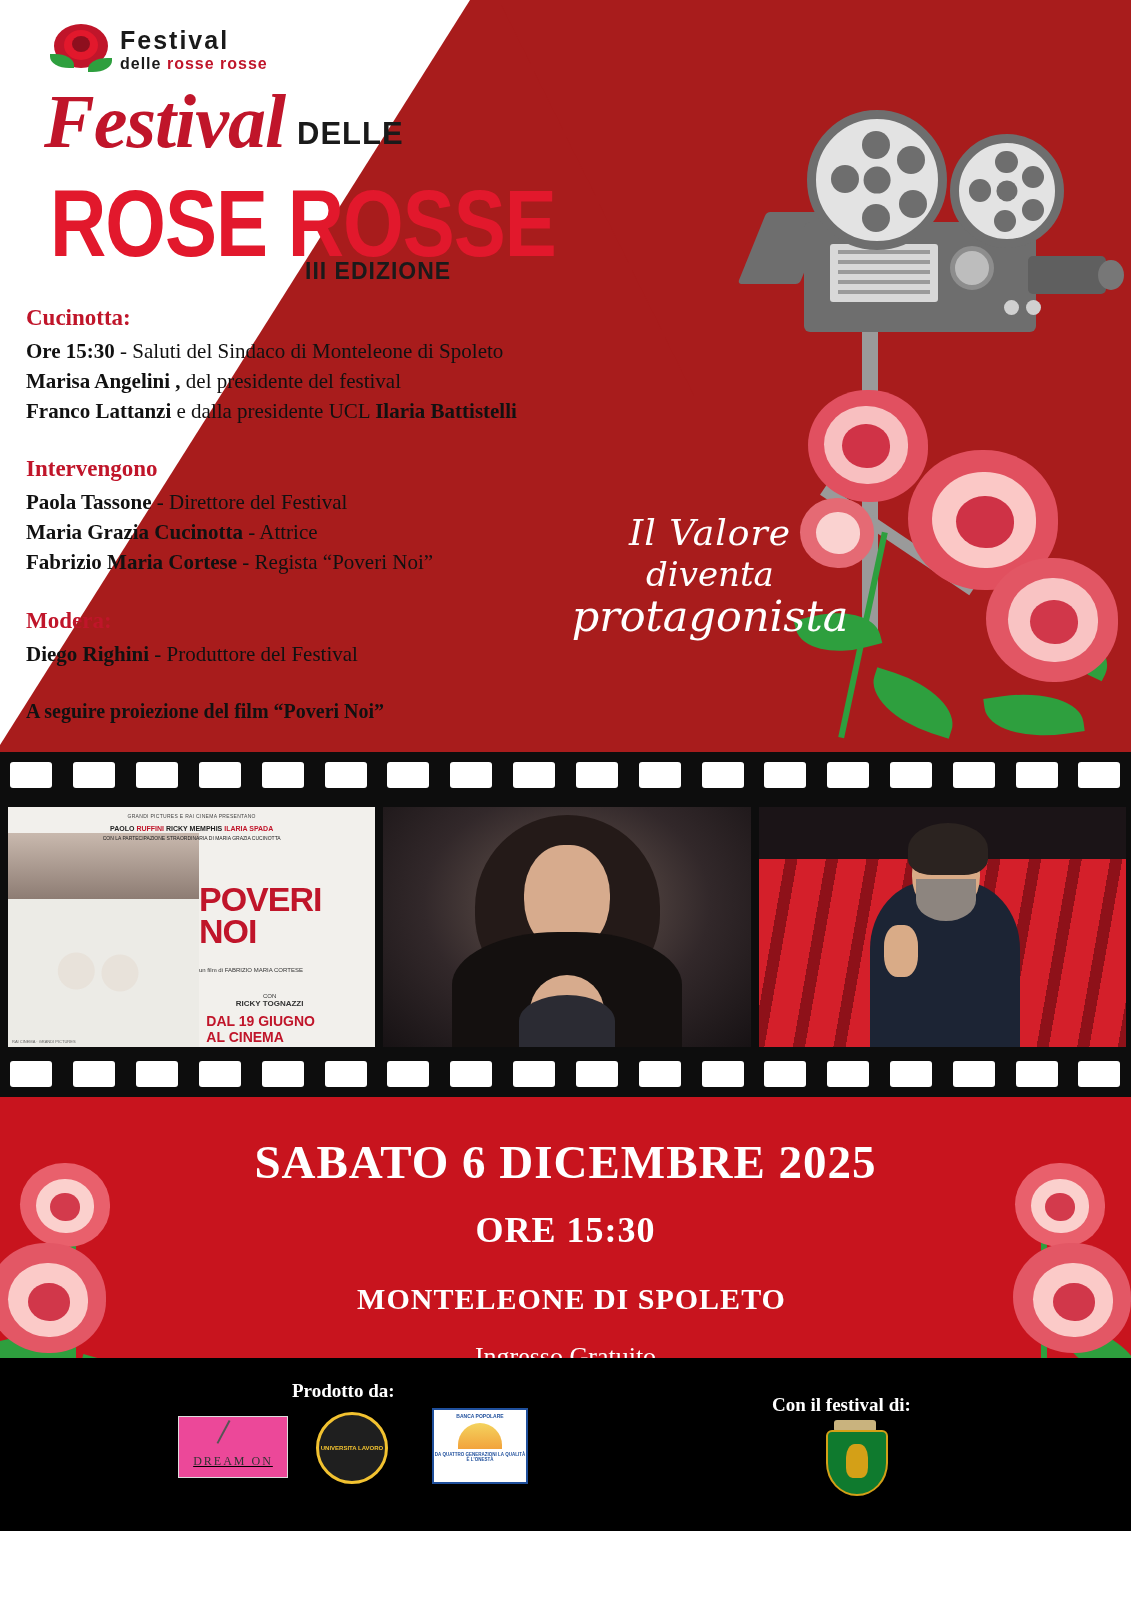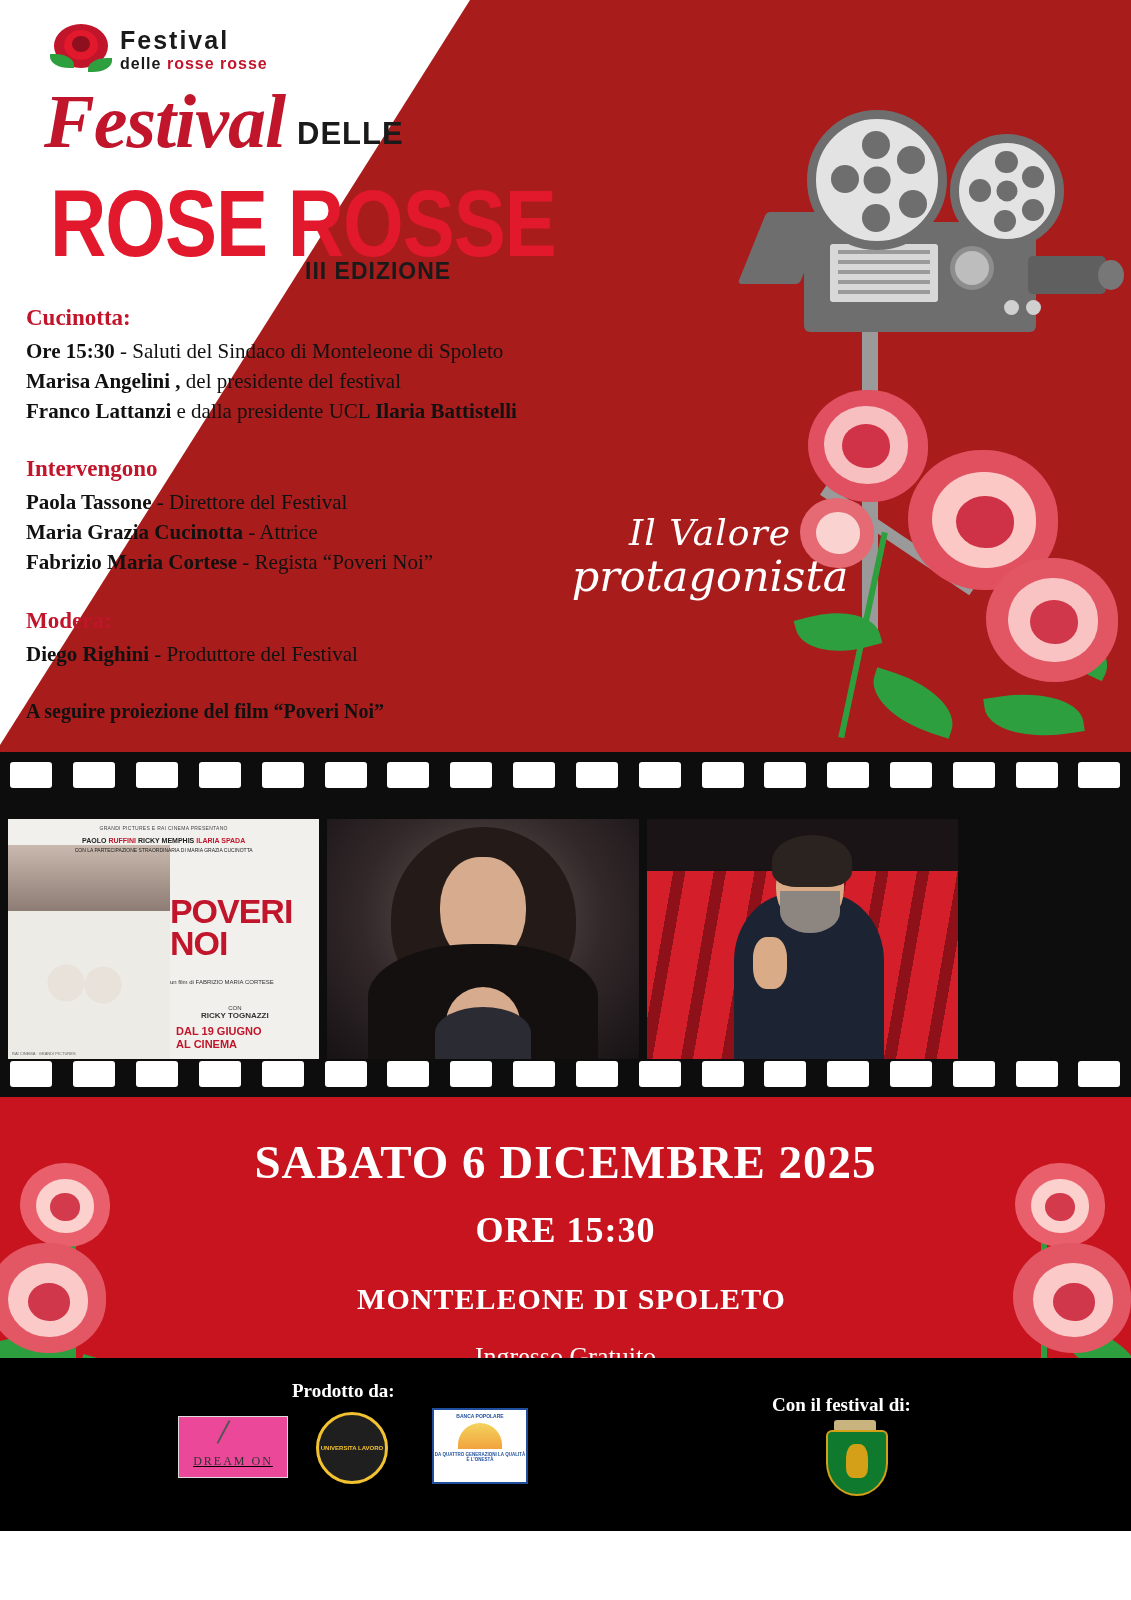--- a/index.html
+++ b/index.html
@@ -303,24 +303,23 @@
   .perf-row.top { top: 6px; }
   .perf-row.bot { bottom: 6px; }
   .perf {
     width: 42px; height: 26px;
     background: #ffffff;
     border-radius: 3px;
   }
   .frames {
     position: absolute;
     left: 8px; top: 55px;
-    width: 950px; height: 240px;
+    width: 1118px; height: 240px;
     display: flex;
     gap: 8px;
-    margin-top: 12px;
   }
   .frame {
     flex: 1;
     position: relative;
     overflow: hidden;
     background: #222;
   }
 
   
   .fp {
@@ -376,21 +375,21 @@
     font-size: 6px;
     color: #333;
     text-align: center;
   }
   .fp-with b { display: block; font-size: 8px; }
   .fp-date {
     position: absolute;
     left: 54%; top: 206px;
     font-family: "Liberation Sans", sans-serif;
     font-weight: bold;
-    font-size: 11px;
+    font-size: 14px;
     color: #c0152a;
     line-height: 1.15;
   }
   .fp-cast {
     position: absolute;
     left: 0; top: 26px;
     width: 52%; height: 66px;
     display: flex;
   }
   .fp-cast .head {
@@ -778,20 +777,21 @@
       <div class="rosefig" style="left:196px;top:178px;width:132px;height:124px;background:#e25664;"></div>
       <div class="rosefig" style="left:218px;top:198px;width:90px;height:84px;background:#f9c3c3;"></div>
       <div class="rosefig" style="left:240px;top:220px;width:48px;height:44px;background:#d1374a;"></div>
 
       <div class="rosefig" style="left:10px;top:118px;width:74px;height:70px;background:#e56a74;"></div>
       <div class="rosefig" style="left:26px;top:132px;width:44px;height:42px;background:#fad2d0;"></div>
     </div>
 
     <div class="slogan">
       <div class="s1">Il Valore</div>
+      <div class="s3">diventa</div>
       <div class="s4">protagonista</div>
     </div>
 
     <div class="program">
       <div class="prog-head">Cucinotta:</div>
       <div class="prog-line"><b>Ore 15:30</b><span> - Saluti del Sindaco di Monteleone di Spoleto</span></div>
       <div class="prog-line"><b>Marisa Angelini ,</b><span> del presidente del festival</span></div>
       <div class="prog-line"><b>Franco Lattanzi</b><span> e dalla presidente UCL </span><b>Ilaria Battistelli</b></div>
 
       <div class="gap-m"></div>

